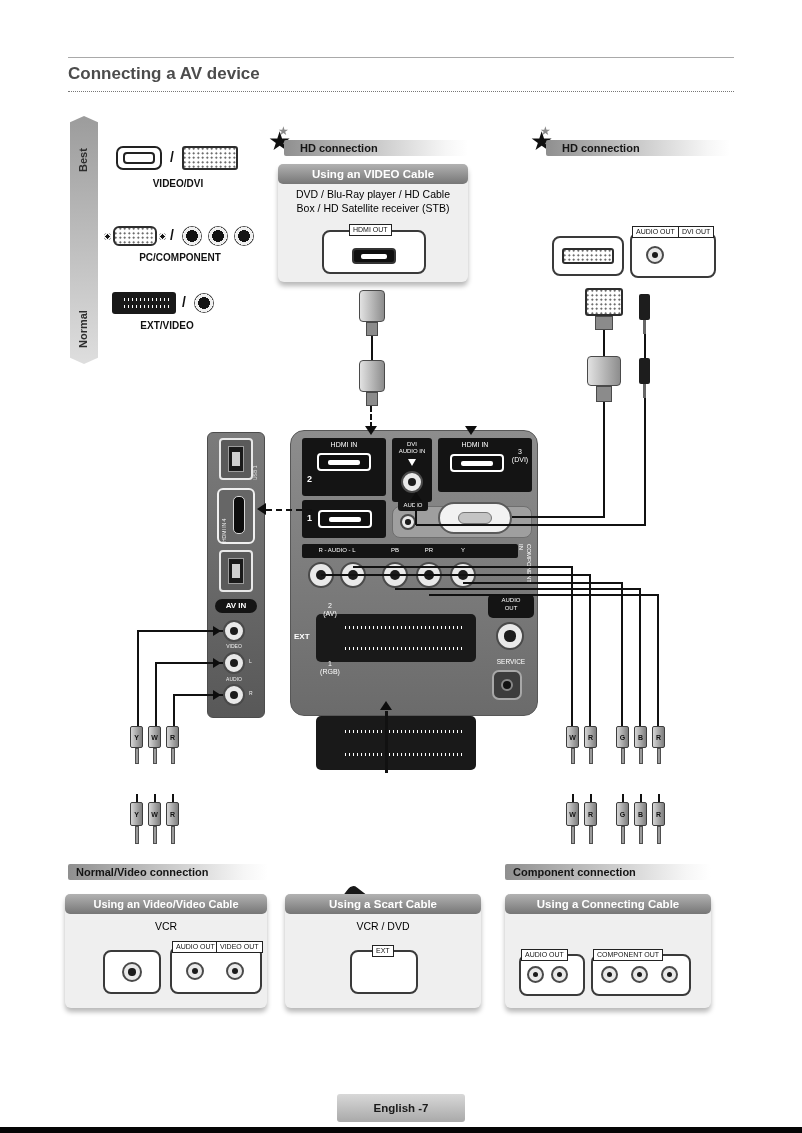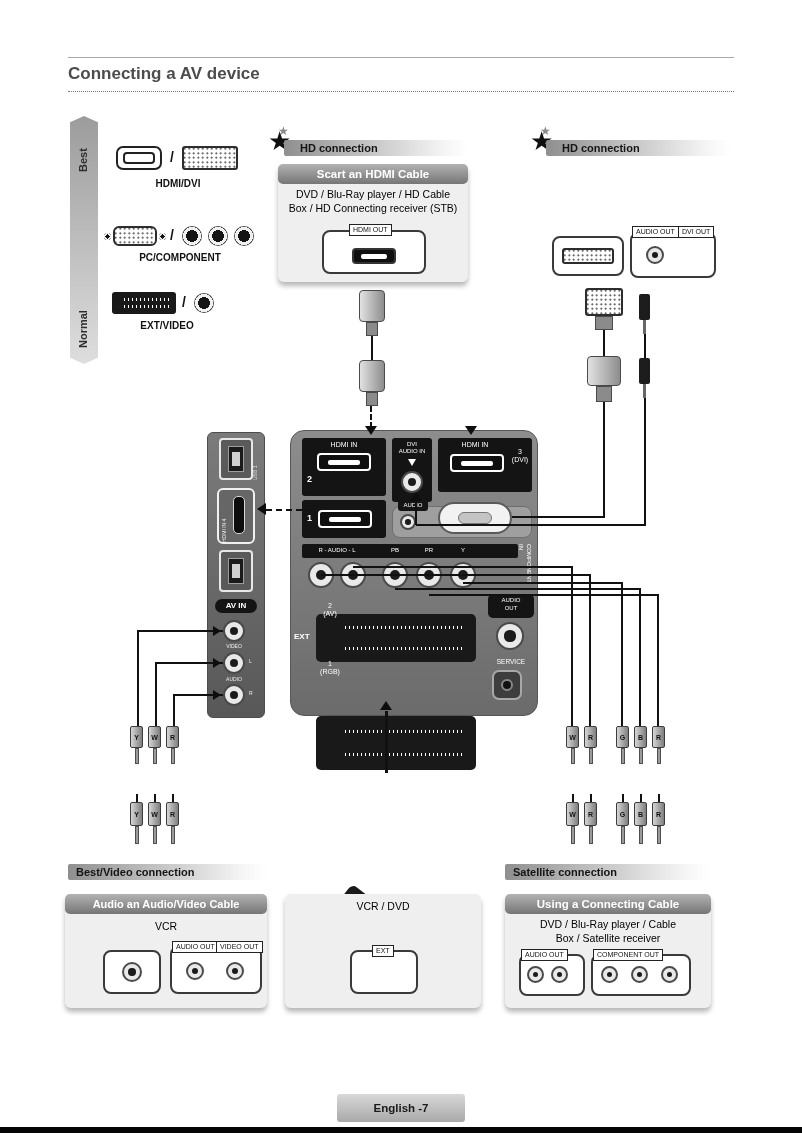--- a/index.html
+++ b/index.html
@@ -77,21 +77,21 @@
   <div class="abs b" style="left:68px;top:64px;font-size:17px;color:#4c4c4c;">Connecting a AV device</div>
   <div class="abs" style="left:68px;top:91px;width:666px;border-top:1px dotted #777;"></div>
 
   <div class="abs" style="left:70px;top:116px;width:28px;height:248px;background:linear-gradient(180deg,#9c9c9c,#dedede);clip-path:polygon(50% 0,100% 2.5%,100% 97.5%,50% 100%,0 97.5%,0 2.5%);"></div>
   <div class="abs vtext b" style="left:77px;top:128px;height:44px;font-size:11px;color:#2e2e2e;">Best</div>
   <div class="abs vtext b" style="left:77px;top:288px;height:60px;font-size:11px;color:#2e2e2e;">Normal</div>
 
   <div class="abs hdmi-icon" style="left:116px;top:146px;width:46px;height:24px;"></div>
   <span class="abs b" style="left:170px;top:149px;font-size:14px;">/</span>
   <div class="abs dviport" style="left:182px;top:146px;width:56px;height:24px;"></div>
-  <div class="abs b c" style="left:116px;top:178px;width:124px;font-size:10px;">HDMI/DVI</div>
+  <div class="abs b c" style="left:116px;top:178px;width:124px;font-size:10px;">VIDEO/DVI</div>
 
   <div class="abs rca-s" style="left:104px;top:233px;width:7px;height:7px;"></div>
   <div class="abs dviport" style="left:113px;top:226px;width:44px;height:20px;border-radius:6px;"></div>
   <div class="abs rca-s" style="left:159px;top:233px;width:7px;height:7px;"></div>
   <span class="abs b" style="left:170px;top:227px;font-size:14px;">/</span>
   <div class="abs rca-s" style="left:182px;top:226px;width:20px;height:20px;"></div>
   <div class="abs rca-s" style="left:208px;top:226px;width:20px;height:20px;"></div>
   <div class="abs rca-s" style="left:234px;top:226px;width:20px;height:20px;"></div>
   <div class="abs b c" style="left:104px;top:252px;width:152px;font-size:10px;">PC/COMPONENT</div>
 
@@ -105,23 +105,23 @@
   <div class="abs grad-bar" style="left:284px;top:140px;width:184px;height:16px;">
     <span style="margin-left:16px;">HD connection</span>
   </div>
   <span class="abs" style="left:540px;top:124px;font-size:12px;color:#8a8a8a;">★</span>
   <span class="abs" style="left:530px;top:126px;font-size:26px;color:#101010;">★</span>
   <div class="abs grad-bar" style="left:546px;top:140px;width:184px;height:16px;">
     <span style="margin-left:16px;">HD connection</span>
   </div>
 
   <div class="abs ibox" style="left:278px;top:164px;width:190px;height:118px;">
-    <div class="ibox-hdr">Scart an HDMI Cable</div>
+    <div class="ibox-hdr">Using an VIDEO Cable</div>
     <div class="desc c pre" style="margin-top:4px;">DVD / Blu-Ray player / HD Cable
-Box / HD Connecting receiver (STB)</div>
+Box / HD Satellite receiver (STB)</div>
   </div>
   <div class="abs device" style="left:322px;top:230px;width:104px;height:44px;"></div>
   <div class="abs hport db" style="left:352px;top:248px;width:44px;height:16px;"></div>
   <div class="abs plabel" style="left:349px;top:224px;">HDMI OUT</div>
 
   <div class="abs device" style="left:552px;top:236px;width:72px;height:40px;"></div>
   <div class="abs dviport" style="left:562px;top:248px;width:52px;height:16px;"></div>
   <div class="abs device" style="left:630px;top:232px;width:86px;height:46px;"></div>
   <div class="abs plabel" style="left:632px;top:226px;">AUDIO OUT</div>
   <div class="abs plabel" style="left:678px;top:226px;">DVI OUT</div>
@@ -328,48 +328,47 @@
     <div class="plug-body" style="height:24px;">B</div>
     <div class="plug-tip" style="height:18px;"></div>
   </div>
   <div class="abs plug" style="left:652px;top:794px;">
     <div class="vline" style="height:8px;"></div>
     <div class="plug-body" style="height:24px;">R</div>
     <div class="plug-tip" style="height:18px;"></div>
   </div>
 
   <div class="abs grad-bar" style="left:68px;top:864px;width:200px;height:16px;">
-    <span style="margin-left:8px;">Best/Video connection</span>
+    <span style="margin-left:8px;">Normal/Video connection</span>
   </div>
   <div class="abs grad-bar" style="left:505px;top:864px;width:206px;height:16px;">
-    <span style="margin-left:8px;">Satellite connection</span>
+    <span style="margin-left:8px;">Component connection</span>
   </div>
 
   <div class="abs ibox" style="left:65px;top:894px;width:202px;height:114px;">
-    <div class="ibox-hdr" style="font-size:11px;">Audio an Audio/Video Cable</div>
+    <div class="ibox-hdr" style="font-size:11px;">Using an Video/Video Cable</div>
     <div class="desc c" style="margin-top:6px;">VCR</div>
   </div>
   <div class="abs device" style="left:103px;top:950px;width:58px;height:44px;"></div>
   <div class="abs rca" style="left:122px;top:962px;width:20px;height:20px;"></div>
   <div class="abs device" style="left:170px;top:946px;width:92px;height:48px;"></div>
   <div class="abs plabel" style="left:172px;top:941px;">AUDIO OUT</div>
   <div class="abs plabel" style="left:216px;top:941px;">VIDEO OUT</div>
   <div class="abs rca" style="left:186px;top:962px;width:18px;height:18px;"></div>
   <div class="abs rca" style="left:226px;top:962px;width:18px;height:18px;"></div>
 
   <div class="abs ibox" style="left:285px;top:894px;width:196px;height:114px;">
+    <div class="ibox-hdr">Using a Scart Cable</div>
     <div class="desc c" style="margin-top:6px;">VCR / DVD</div>
   </div>
   <div class="abs device" style="left:350px;top:950px;width:68px;height:44px;"></div>
   <div class="abs plabel" style="left:372px;top:945px;">EXT</div>
 
   <div class="abs ibox" style="left:505px;top:894px;width:206px;height:114px;">
     <div class="ibox-hdr">Using a Connecting Cable</div>
-    <div class="desc c pre" style="margin-top:4px;">DVD / Blu-Ray player / Cable
-Box / Satellite receiver</div>
   </div>
   <div class="abs device" style="left:519px;top:954px;width:66px;height:42px;"></div>
   <div class="abs plabel" style="left:521px;top:949px;">AUDIO OUT</div>
   <div class="abs rca" style="left:527px;top:966px;width:17px;height:17px;"></div>
   <div class="abs rca" style="left:551px;top:966px;width:17px;height:17px;"></div>
   <div class="abs device" style="left:591px;top:954px;width:100px;height:42px;"></div>
   <div class="abs plabel" style="left:593px;top:949px;">COMPONENT OUT</div>
   <div class="abs rca" style="left:601px;top:966px;width:17px;height:17px;"></div>
   <div class="abs rca" style="left:631px;top:966px;width:17px;height:17px;"></div>
   <div class="abs rca" style="left:661px;top:966px;width:17px;height:17px;"></div>

